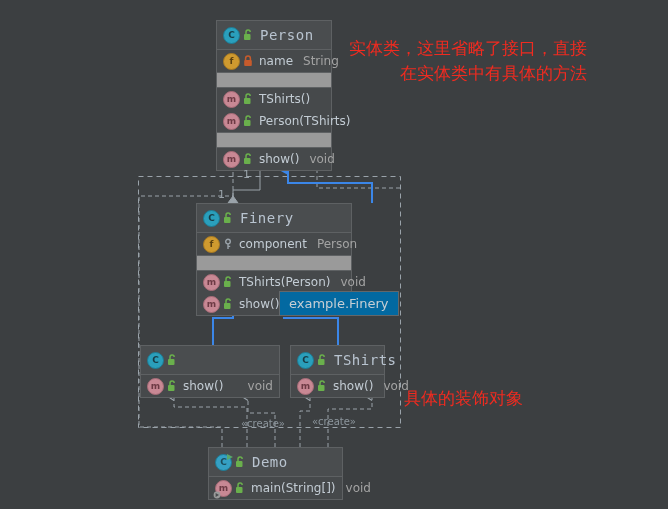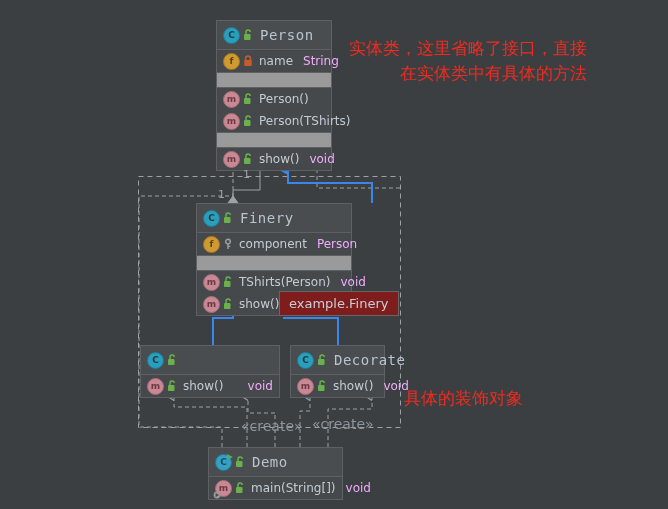--- a/index.html
+++ b/index.html
@@ -31,21 +31,21 @@
     font-family:"DejaVu Sans Mono","Liberation Mono",monospace;
     font-size:14px;color:#b9c4d0;letter-spacing:.5px;
     margin-left:7px;
   }
   .uml .row{
     height:22px;display:flex;align-items:center;
     padding:0 6px;background:#46494b;
     font-size:12px;color:#c3ccd4;
   }
   .uml .row .nm{margin-left:6px;white-space:nowrap;}
-  .uml .row .ty{margin-left:auto;color:#f0abfc;padding-left:10px;}
+  .uml .row .ty{margin-left:auto;color:#a3a3a3;padding-left:10px;}
   .uml .sep{height:14px;background:#9a9a9a;border-top:1px solid #5e6163;border-bottom:1px solid #5e6163;}
 
   
   .ico{display:inline-block;vertical-align:middle;line-height:0;}
   .cir{
     width:15px;height:15px;border-radius:50%;
     display:inline-flex;align-items:center;justify-content:center;
     font-size:9px;font-weight:bold;font-family:"DejaVu Sans",sans-serif;
   }
   .cir-c{background:#2a9fbc;color:#173b45;border:1px solid #1d7c95;}
@@ -56,31 +56,31 @@
 
   
   .anno{
     position:absolute;color:#ef2b20;
     font-family:"DejaVu Sans","Liberation Sans",sans-serif;
     font-size:17px;line-height:25px;white-space:pre;z-index:7;text-align:right;
   }
 
   
   .tip{
-    position:absolute;background:#7f1d1d;border:1px solid #63676a;
+    position:absolute;background:#0369a1;border:1px solid #63676a;
     color:#c6ced4;font-size:13px;
     padding:4px 9px;z-index:9;white-space:nowrap;
   }
 
   
   .elbl{
     position:absolute;color:#9aa3aa;font-size:11px;z-index:6;
     font-family:"DejaVu Sans","Liberation Sans",sans-serif;
   }
-  .elbl.cr{color:#8d969d;font-size:14px;}
+  .elbl.cr{color:#8d969d;font-size:10px;}
 </style>
 </head>
 <body>
 
 <div id="canvas">
 
   <svg class="layer" viewBox="0 0 668 509">
     <defs>
       <marker id="hollowArrow" markerWidth="11" markerHeight="9" refX="5.2" refY="8.4" orient="auto" markerUnits="userSpaceOnUse">
         <path d="M0.8,8.4 L5.2,1.4 L9.6,8.4" fill="none" stroke="#9aa3aa" stroke-width="1.2"></path>
@@ -139,21 +139,21 @@
     </div>
     <div class="sep"></div>
     <div class="row">
       <span class="ico"><span class="cir cir-m">m</span></span>
       <span class="ico lock">
         <svg width="10" height="12" viewBox="0 0 10 12">
             <path d="M3 5V3.2A2 2 0 0 1 7.2 3" fill="none" stroke="#6ab04c" stroke-width="1.5"></path>
             <rect x="1" y="5" width="6.5" height="6" rx="1" fill="#6ab04c"></rect>
           </svg>
       </span>
-      <span class="nm">Person()</span>
+      <span class="nm">TShirts()</span>
       <span class="ty"></span>
     </div>
     <div class="row">
       <span class="ico"><span class="cir cir-m">m</span></span>
       <span class="ico lock">
         <svg width="10" height="12" viewBox="0 0 10 12">
             <path d="M3 5V3.2A2 2 0 0 1 7.2 3" fill="none" stroke="#6ab04c" stroke-width="1.5"></path>
             <rect x="1" y="5" width="6.5" height="6" rx="1" fill="#6ab04c"></rect>
           </svg>
       </span>
@@ -246,21 +246,21 @@
 
   <div class="uml" id="cls-tshirts" style="left:290px;top:345px;width:95px;">
     <div class="title">
       <span class="ico"><span class="cir cir-c">C</span></span>
       <span class="ico lock">
         <svg width="10" height="12" viewBox="0 0 10 12">
             <path d="M3 5V3.2A2 2 0 0 1 7.2 3" fill="none" stroke="#6ab04c" stroke-width="1.5"></path>
             <rect x="1" y="5" width="6.5" height="6" rx="1" fill="#6ab04c"></rect>
           </svg>
       </span>
-      <span class="tname">Decorate</span>
+      <span class="tname">TShirts</span>
     </div>
     <div class="row">
       <span class="ico"><span class="cir cir-m">m</span></span>
       <span class="ico lock">
         <svg width="10" height="12" viewBox="0 0 10 12">
             <path d="M3 5V3.2A2 2 0 0 1 7.2 3" fill="none" stroke="#6ab04c" stroke-width="1.5"></path>
             <rect x="1" y="5" width="6.5" height="6" rx="1" fill="#6ab04c"></rect>
           </svg>
       </span>
       <span class="nm">show()</span>

